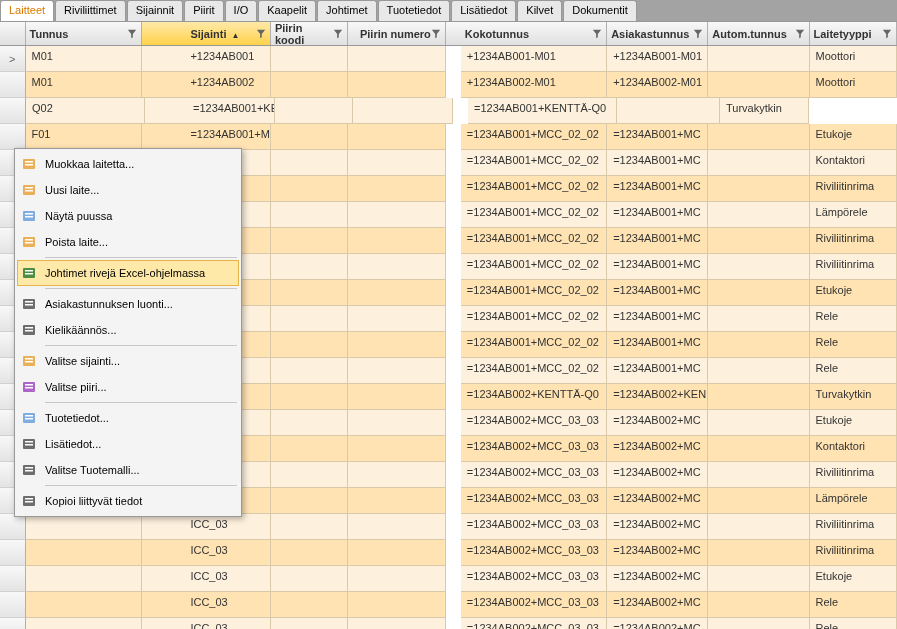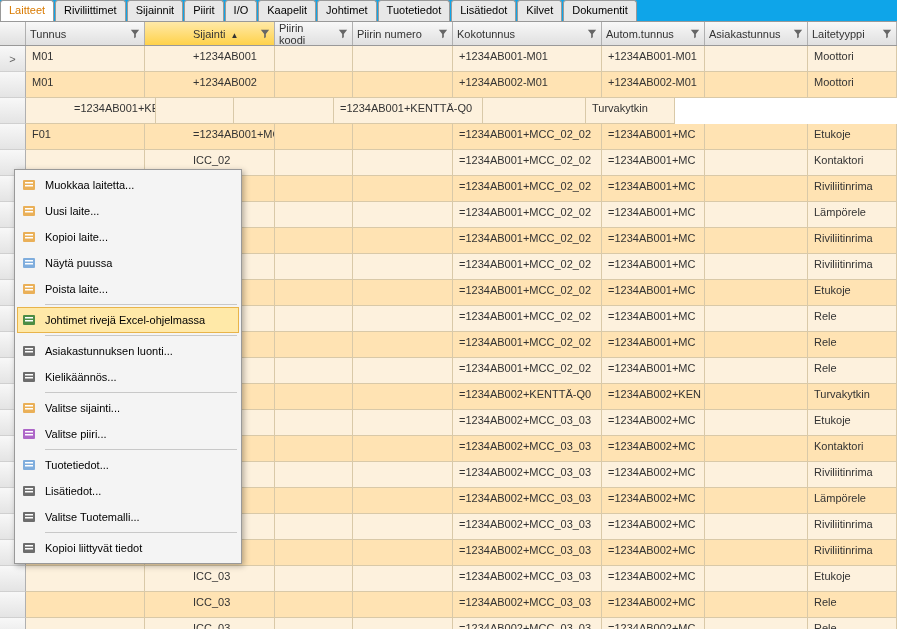--- a/index.html
+++ b/index.html
@@ -1,46 +1,46 @@
 <!DOCTYPE html>
 <html><head>
 <meta charset="utf-8">
 <style>
 * { box-sizing: border-box; margin: 0; padding: 0; font-family: 'Segoe UI', Tahoma, sans-serif; font-size: 11px; }
 body { background: #fff; width: 897px; height: 629px; overflow: hidden; position: relative; }
 
-.tabs { display: flex; background: #0ea5e9; border-bottom: 1px solid #999; height: 22px; }
+.tabs { display: flex; background: #a3a3a3; border-bottom: 1px solid #999; height: 22px; }
 .tab { padding: 3px 8px; border: 1px solid #999; border-bottom: none; background: #e8e8e8; margin-right: 1px; cursor: pointer; border-radius: 3px 3px 0 0; }
 .tab.active { background: #fff; color: #d97a00; font-weight: 500; }
 
 .grid { width: 100%; }
 .header-row { display: flex; background: linear-gradient(#f8f8f8,#e0e0e0); border-bottom: 1px solid #999; height: 24px; }
-.hcell { display: flex; align-items: center; justify-content: space-between; padding: 0 4px; border-right: 1px solid #b0b0b0; position: relative; font-weight: 400; color: #333; }
+.hcell { display: flex; align-items: center; justify-content: space-between; padding: 0 4px; border-right: 1px solid #b0b0b0; position: relative; font-weight: 700; color: #333; }
 .hcell.sorted { background: linear-gradient(#ffe9a8,#ffd24a); }
 .hcell .sort { font-size: 8px; margin-left: 2px; }
 .filter-icon { width: 10px; height: 10px; fill: #666; flex-shrink: 0; }
 .hrow-sel { width: 26px; border-right: 1px solid #b0b0b0; }
 
 .body { }
 .row { display: flex; height: 26px; }
 .row:nth-child(odd) .cell { background: #fdf1dd; }
 .row:nth-child(even) .cell { background: #ffe3b3; }
 .rsel { width: 26px; background: linear-gradient(#f8f8f8,#e4e4e4); border-right: 1px solid #b0b0b0; border-bottom: 1px solid #d0d0d0; display:flex; align-items:center; justify-content:center; color:#666; }
 .cell { border-right: 1px solid #d9c9a8; border-bottom: 1px solid #d9c9a8; padding: 4px 6px; overflow: hidden; white-space: nowrap; color: #333; }
 
 .c-tunnus { width: 119px; }
 .c-sij { width: 130px; padding-left: 48px; }
 .c-pk { width: 78px; gap: 24px; }
-.c-pn { width: 100px; }
-.c-koko { width: 149px; }
+.c-pn { width: 100px; justify-content: flex-end; }
+.c-koko { width: 149px; margin-left: 15px; }
 .c-auto { width: 103px; }
 .c-asia { width: 103px; }
 .c-lait { width: 89px; justify-content: space-between; }
 
-.ctxmenu { position: absolute; left: 14px; top: 169px; width: 228px; background: #f4f4f4; border: 1px solid #999; box-shadow: 2px 2px 6px rgba(0,0,0,0.3); z-index: 100; padding: 2px; }
+.ctxmenu { position: absolute; left: 14px; top: 148px; width: 228px; background: #f4f4f4; border: 1px solid #999; box-shadow: 2px 2px 6px rgba(0,0,0,0.3); z-index: 100; padding: 2px; }
 .mitem { display: flex; align-items: center; height: 26px; padding: 0 6px 0 2px; cursor: default; }
 .mitem.hl { background: #ffe9a8; border: 1px solid #e8b44a; padding: 0 5px 0 1px; }
 .micon { width: 20px; height: 18px; margin-right: 6px; display:flex; align-items:center; justify-content:center; }
 .mlabel { flex: 1; }
 .mshort { color: #666; }
 .msep { height: 1px; background: #c8c8c8; margin: 2px 2px 2px 28px; }
 
 svg.ic { width:16px; height:16px; }
 </style>
 </head>
@@ -86,28 +86,28 @@
         <svg class="filter-icon" viewBox="0 0 12 12">
           <path d="M1 1h10L7 6v4l-2 1V6z"></path>
         </svg>
       </div>
     <div class="hcell c-koko">
         <span>Kokotunnus</span>
         <svg class="filter-icon" viewBox="0 0 12 12">
           <path d="M1 1h10L7 6v4l-2 1V6z"></path>
         </svg>
       </div>
+    <div class="hcell c-asia">
+        <span>Asiakastunnus</span>
+        <svg class="filter-icon" viewBox="0 0 12 12">
+          <path d="M1 1h10L7 6v4l-2 1V6z"></path>
+        </svg>
+      </div>
     <div class="hcell c-auto">
         <span>Autom.tunnus</span>
-        <svg class="filter-icon" viewBox="0 0 12 12">
-          <path d="M1 1h10L7 6v4l-2 1V6z"></path>
-        </svg>
-      </div>
-    <div class="hcell c-asia">
-        <span>Asiakastunnus</span>
         <svg class="filter-icon" viewBox="0 0 12 12">
           <path d="M1 1h10L7 6v4l-2 1V6z"></path>
         </svg>
       </div>
     <div class="hcell c-lait">
         <span>Laitetyyppi</span>
         <svg class="filter-icon" viewBox="0 0 12 12">
           <path d="M1 1h10L7 6v4l-2 1V6z"></path>
         </svg>
       </div>
@@ -130,20 +130,21 @@
         <div class="cell c-sij">+1234AB002</div>
         <div class="cell c-pk"></div>
         <div class="cell c-pn"></div>
         <div class="cell c-koko">+1234AB002-M01</div>
         <div class="cell c-auto">+1234AB002-M01</div>
         <div class="cell c-asia"></div>
         <div class="cell c-lait">Moottori</div>
       </div>
       <div class="row">
         <div class="rsel"></div>
+        <div class="cell c-tunnus">Q02</div>
         <div class="cell c-sij">=1234AB001+KENTTÄ</div>
         <div class="cell c-pk"></div>
         <div class="cell c-pn"></div>
         <div class="cell c-koko">=1234AB001+KENTTÄ-Q0</div>
         <div class="cell c-asia"></div>
         <div class="cell c-lait">Turvakytkin</div>
       </div>
       <div class="row">
         <div class="rsel"></div>
         <div class="cell c-tunnus">F01</div>
@@ -384,30 +385,20 @@
           <rect x="2" y="3" width="12" height="10" rx="1" fill="#e8a33c" opacity="0.85"></rect>
           <rect x="4" y="5" width="8" height="1.5" fill="#fff"></rect>
           <rect x="4" y="8" width="8" height="1.5" fill="#fff"></rect>
         </svg>
       </span>
       <span class="mlabel">Uusi laite...</span>
     </div>
     <div class="mitem">
       <span class="micon">
         <svg class="ic" viewBox="0 0 16 16">
-          <rect x="2" y="3" width="12" height="10" rx="1" fill="#e8a33c" opacity="0.85"></rect>
-          <rect x="4" y="5" width="8" height="1.5" fill="#fff"></rect>
-          <rect x="4" y="8" width="8" height="1.5" fill="#fff"></rect>
-        </svg>
-      </span>
-      <span class="mlabel">Kopioi laite...</span>
-    </div>
-    <div class="mitem">
-      <span class="micon">
-        <svg class="ic" viewBox="0 0 16 16">
           <rect x="2" y="3" width="12" height="10" rx="1" fill="#6aa0d8" opacity="0.85"></rect>
           <rect x="4" y="5" width="8" height="1.5" fill="#fff"></rect>
           <rect x="4" y="8" width="8" height="1.5" fill="#fff"></rect>
         </svg>
       </span>
       <span class="mlabel">Näytä puussa</span>
     </div>
     <div class="mitem">
       <span class="micon">
         <svg class="ic" viewBox="0 0 16 16">

